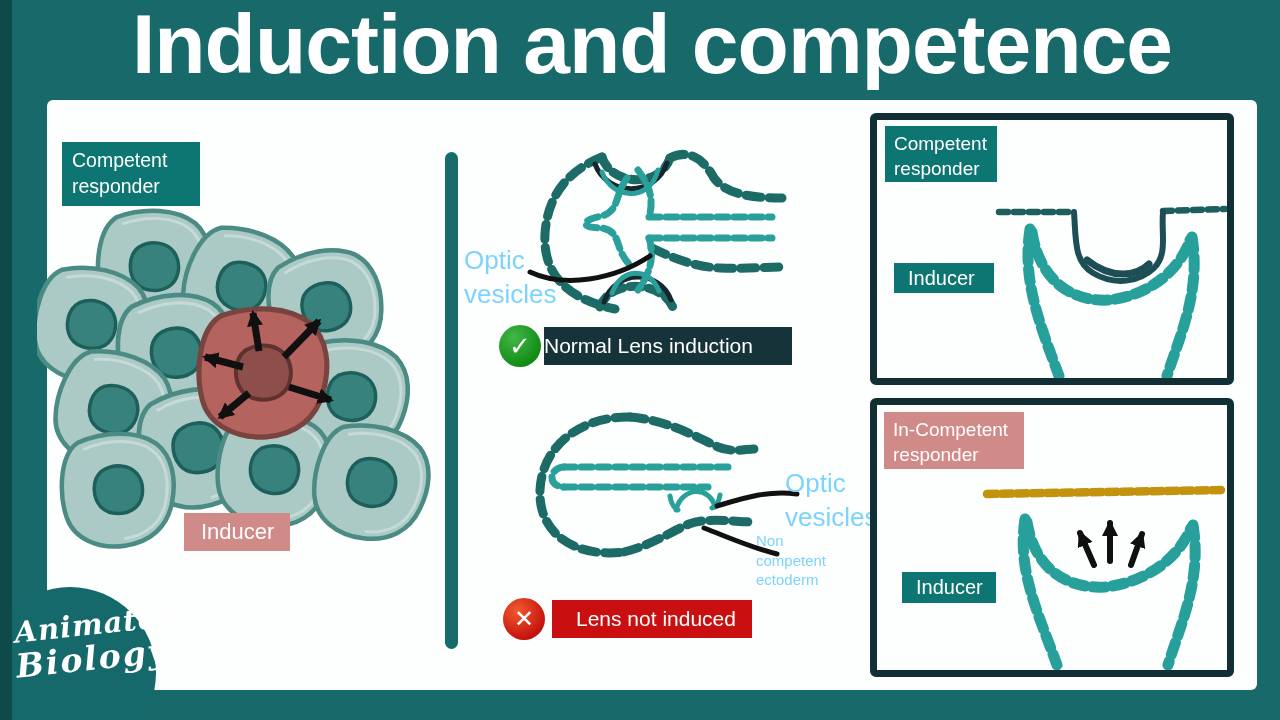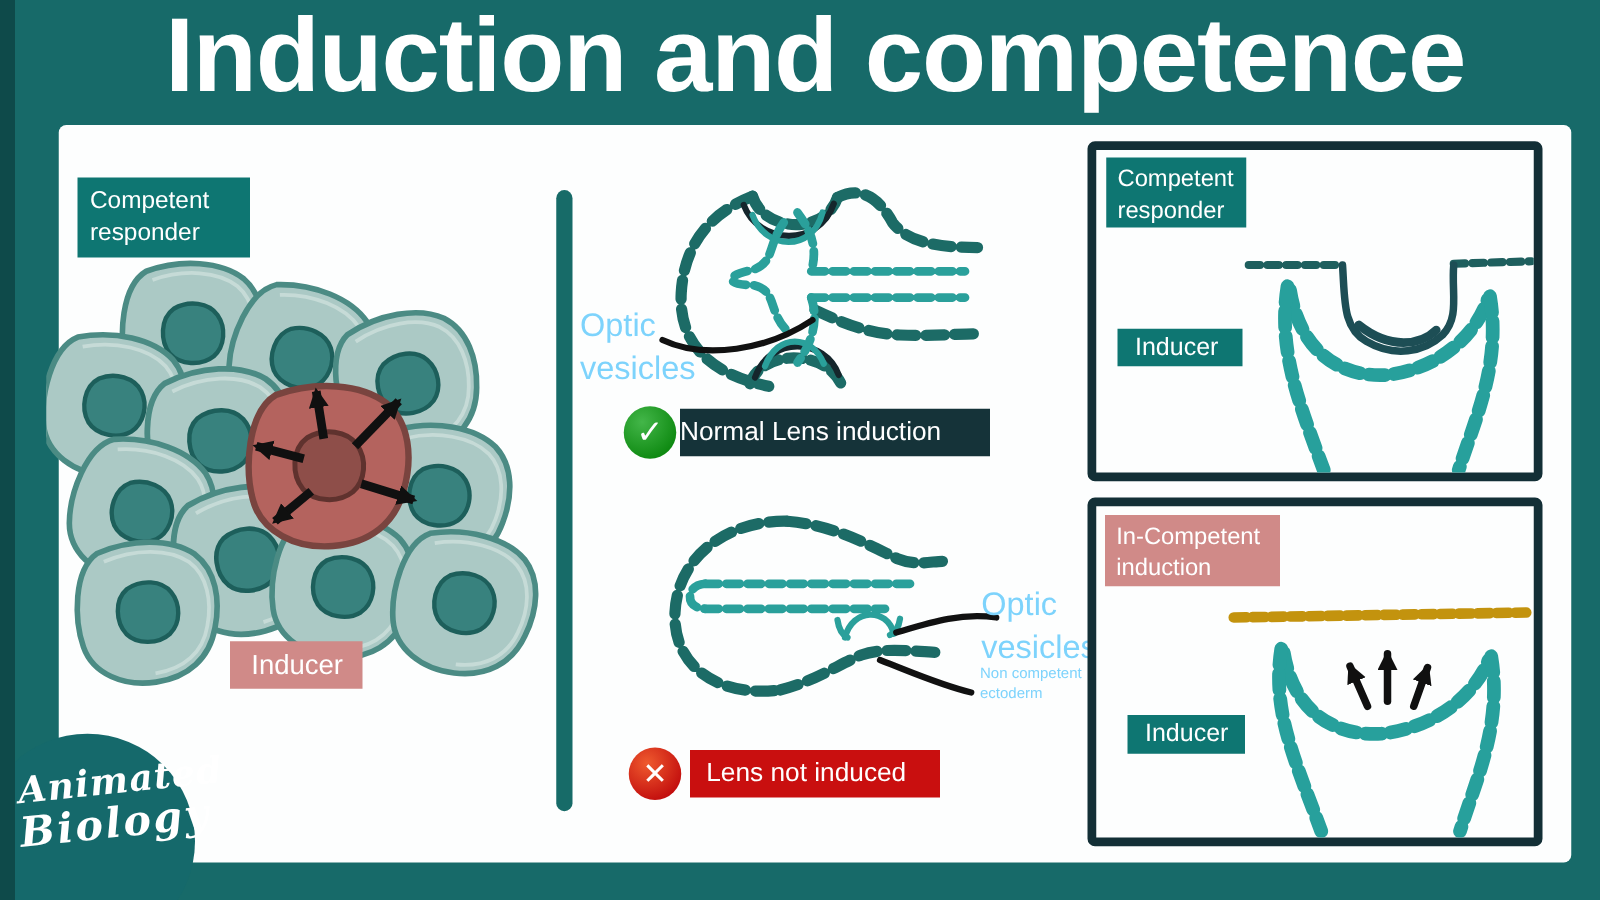--- a/index.html
+++ b/index.html
@@ -13,33 +13,33 @@
            background:#176b68;border-radius:8px;}
   .teal-label{background:#0e7672;color:#fff;position:absolute;box-sizing:border-box;}
   .pink-label{background:#d08a88;color:#fff;position:absolute;box-sizing:border-box;}
   .lbl-competent-left{left:50px;top:142px;width:138px;height:64px;font-size:19.5px;
                       line-height:1.33;padding:6px 10px;}
   .lbl-inducer-left{left:172px;top:513px;width:106px;height:38px;font-size:22px;
                     line-height:38px;padding-left:17px;}
   .teal-text{position:absolute;color:#7dd3fc;}
   .optic-top{left:452px;top:243px;width:100px;font-size:26px;line-height:1.32;}
   .optic-bottom{left:773px;top:466px;width:100px;font-size:26px;line-height:1.32;}
-  .non-competent{left:772px;top:531px;width:94px;font-size:12px;line-height:1.3;}
+  .non-competent{left:744px;top:531px;width:94px;font-size:15px;line-height:1.3;}
   .status-circle{position:absolute;width:42px;height:42px;border-radius:50%;
                  display:flex;align-items:center;justify-content:center;
                  color:#fff;font-weight:700;font-family:"DejaVu Sans",sans-serif;}
   .check-circle{left:487px;top:325px;font-size:26px;
                 background:radial-gradient(circle at 35% 30%, #43b649, #0f8a12 75%);}
   .cross-circle{left:491px;top:598px;font-size:24px;
                 background:radial-gradient(circle at 35% 30%, #ef5a2e, #c20d0d 78%);}
   .caption{position:absolute;color:#fff;box-sizing:border-box;}
   .caption-dark{left:532px;top:327px;width:248px;height:38px;background:#153339;
                 font-size:21px;line-height:38px;}
   .caption-red{left:540px;top:600px;width:200px;height:38px;background:#c90f0f;
-               font-size:21px;line-height:38px;padding-left:13px;}
+               font-size:21px;line-height:38px;padding-left:24px;}
   .side-panel{position:absolute;width:364px;background:#fdfefe;
               border:7px solid #132f36;border-radius:6px;box-sizing:border-box;}
   .panel-top{left:858px;top:113px;height:272px;}
   .panel-bottom{left:858px;top:398px;height:279px;}
   .rt-competent{left:8px;top:6px;width:112px;height:56px;font-size:19px;line-height:1.33;padding:5px 9px;}
   .rt-inducer{left:17px;top:143px;width:100px;height:30px;font-size:20px;line-height:30px;padding-left:14px;}
   .rb-incompetent{left:7px;top:7px;width:140px;height:57px;font-size:19px;line-height:1.33;padding:5px 9px;}
   .rb-inducer{left:25px;top:167px;width:94px;height:31px;font-size:20px;line-height:31px;padding-left:14px;}
   .panel-svg{position:absolute;left:0;top:0;}
   .abs-svg{position:absolute;}
@@ -180,21 +180,21 @@
         <path d="M 150,117 C 158,166 192,184 228,182 C 266,178 300,156 314,123" stroke="#27a09c" stroke-width="11" stroke-dasharray="13 7"></path>
         <path d="M 148,114 C 140,165 160,205 180,260" stroke="#27a09c" stroke-width="11" stroke-dasharray="13 7"></path>
         <path d="M 316,120 C 325,175 304,218 291,260" stroke="#27a09c" stroke-width="11" stroke-dasharray="13 7"></path>
         <g stroke="#101010" stroke-width="6">
           <line x1="217" y1="160" x2="203" y2="128" marker-end="url(#ah2)"></line>
           <line x1="233" y1="156" x2="233" y2="118" marker-end="url(#ah2)"></line>
           <line x1="254" y1="160" x2="265" y2="129" marker-end="url(#ah2)"></line>
         </g>
       </g>
     </svg>
-    <div class="pink-label rb-incompetent">In-Competent induction</div>
+    <div class="pink-label rb-incompetent">In-Competent responder</div>
     <div class="teal-label rb-inducer">Inducer</div>
   </div>
 
   <div class="logo-circle"></div>
   <div class="logo-text">
     <div class="logo-line1">Animated</div>
     <div class="logo-line2">Biology</div>
   </div>
 
 </div>

